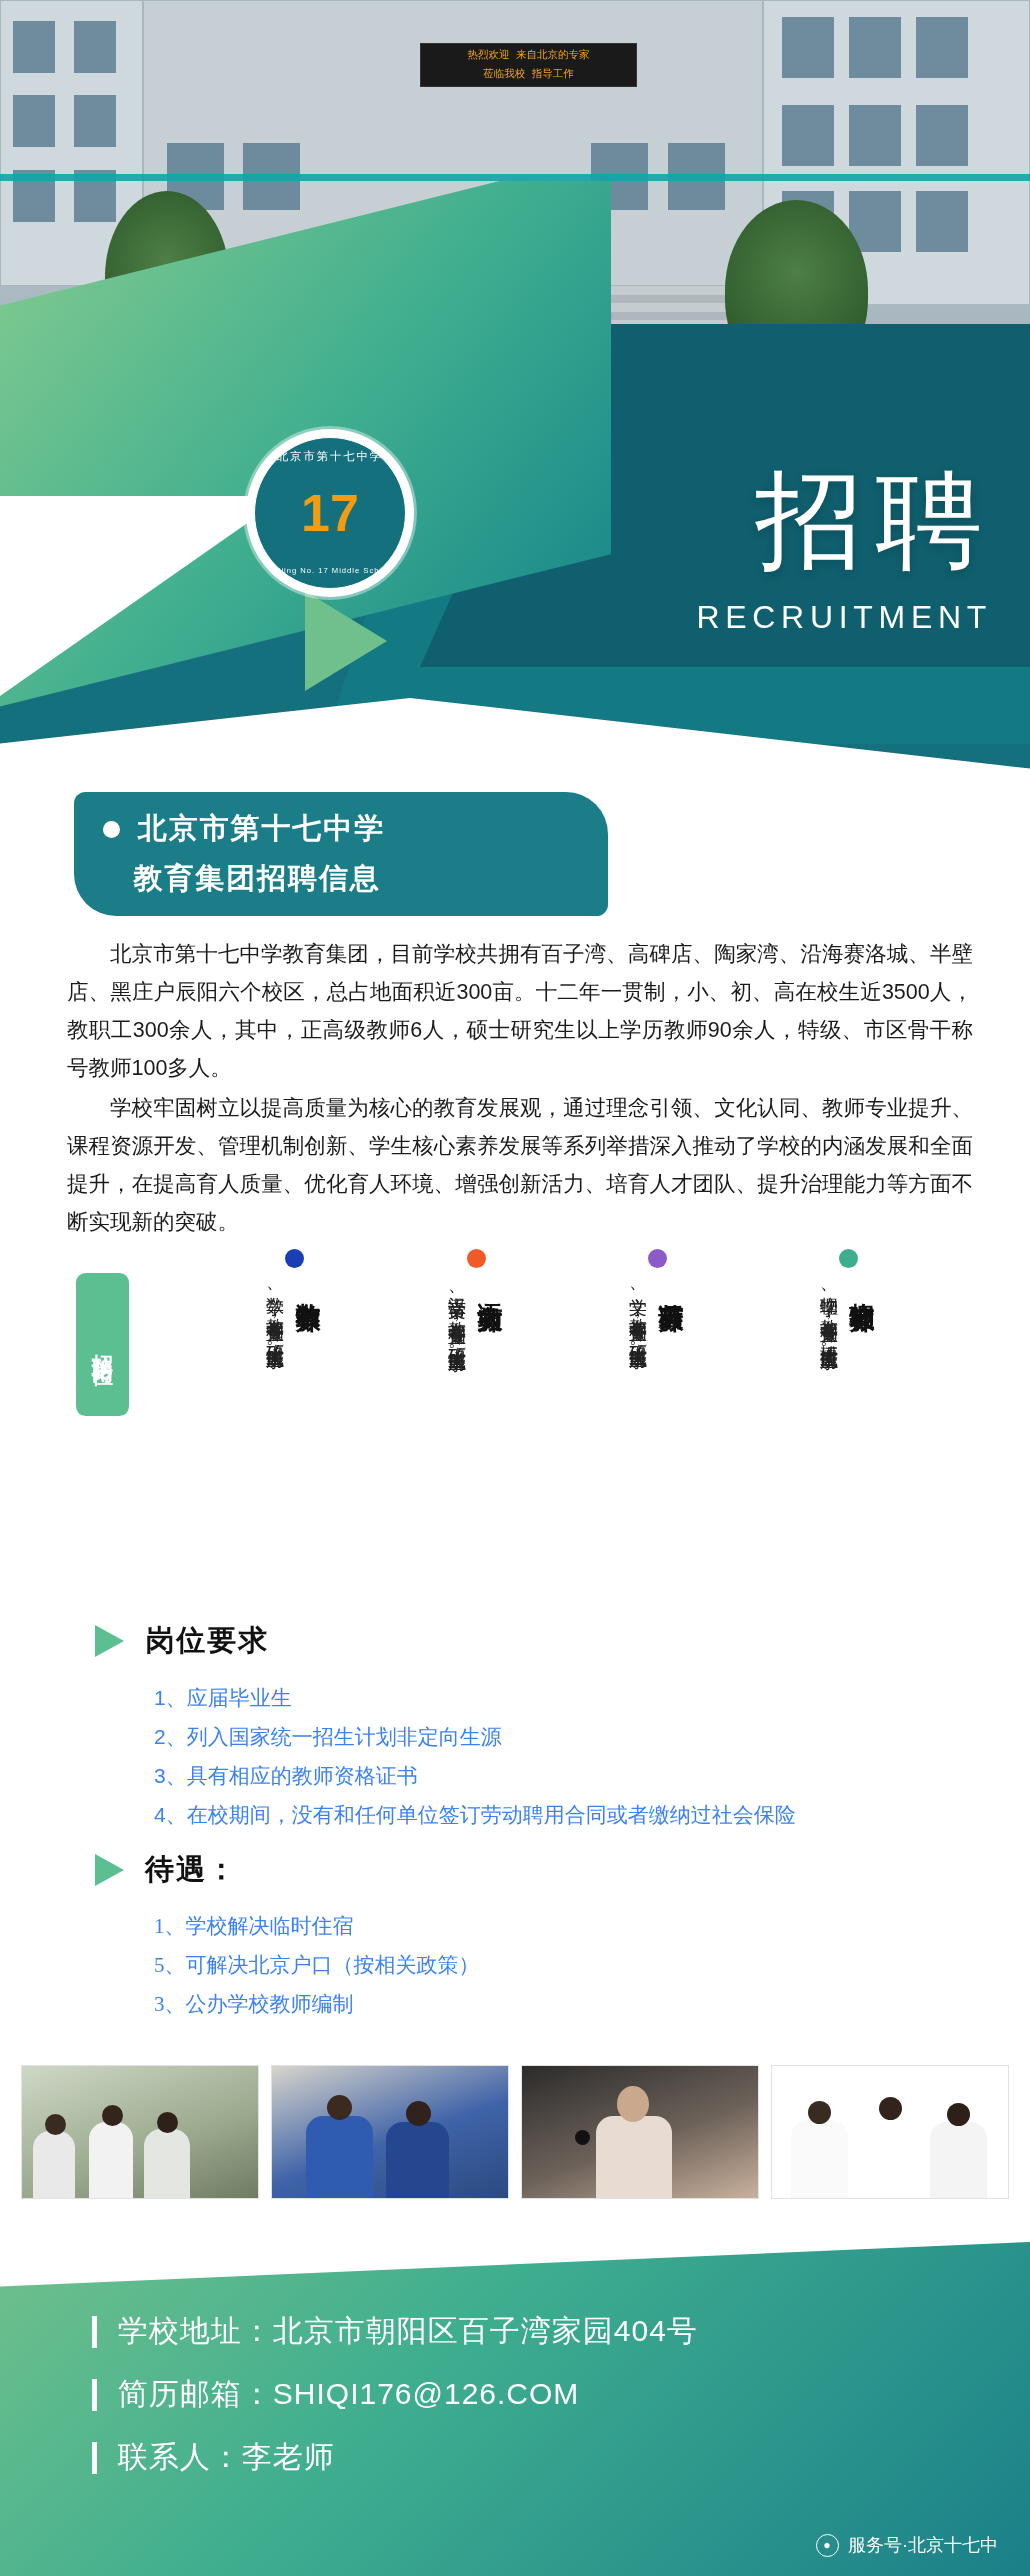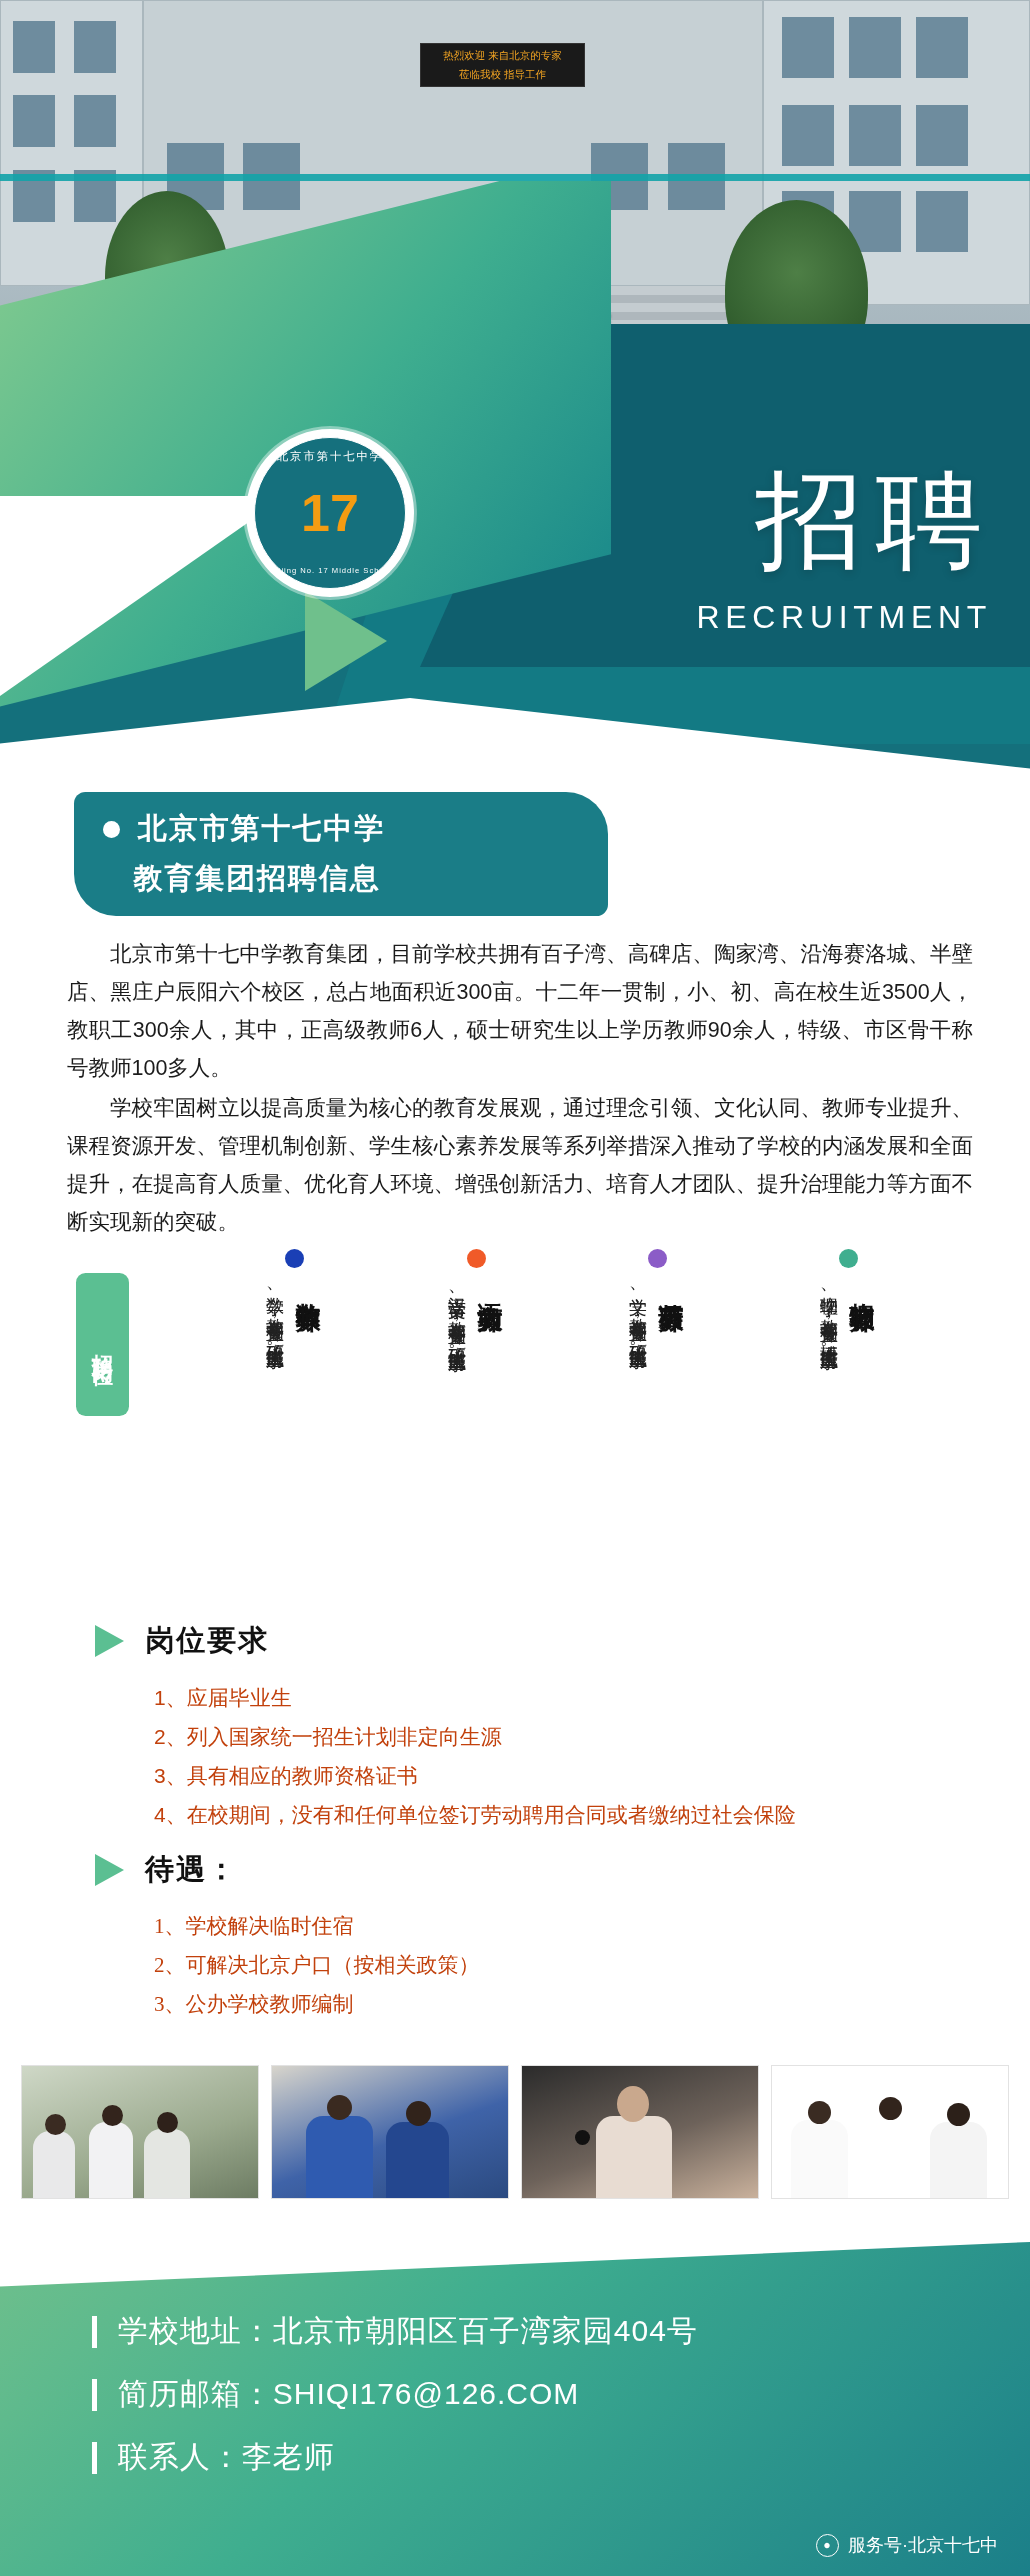--- a/index.html
+++ b/index.html
@@ -54,24 +54,25 @@
     text-shadow: 0 1px 1.9px rgba(0,0,0,.5);
   }
   .school-sign .en {
     display:block;
     font-size: 9.5px;
     letter-spacing: 2.9px;
     color: #d9c48b;
     margin-top: 3.8px;
   }
   .led {
-    position:absolute; left: 420px; top: 43px; width: 165px; height: 44px;
+    position:absolute; left: 420px; top: 43px; width: 217px; height: 44px;
     background:#1a1a1a; border:1.9px solid #333;
     color:#f05a28; font-size:10.5px; line-height:19px; text-align:center;
     padding-top:1.9px;
+    font-family:Liberation Mono, monospace;
   }
   .led span { display:block; color:#f4a522; }
   .tree {
     position:absolute; bottom:0;
     background: radial-gradient(circle at 50% 40%, #4e7f46 0%, #2f5b2c 70%, #274d25 100%);
     border-radius: 50% 50% 45% 45%;
   }
   .teal-stripe {
     position:absolute; left:0; width:1030px; height:6.7px; background:#12a3a8; opacity:.9;
   }
@@ -232,21 +233,21 @@
     border-top: 16px solid transparent;
     border-bottom: 16px solid transparent;
     vertical-align: middle; margin-right:17px;
   }
   .sec .sec-title {
     display:inline-block; font-size:29px; font-weight:bold; color:#111;
     vertical-align: middle; letter-spacing:1.9px;
   }
   .sec ol {
     margin: 17px 0 0 59px; list-style:none;
-    font-size:21px; line-height:39px; color:#c2410c;
+    font-size:21px; line-height:39px; color:#3b82f6;
   }
 
   
   .strip {
     position:absolute; left:21px; top:2065px; width:988px; height:134px;
     display:flex; gap:11.4px;
   }
   .shot {
     flex:1; height:134px; overflow:hidden; position:relative;
     border:1px solid #e2e2e2;
@@ -413,21 +414,21 @@
       <li>3、具有相应的教师资格证书</li>
       <li>4、在校期间，没有和任何单位签订劳动聘用合同或者缴纳过社会保险</li>
     </ol>
   </div>
 
   <div class="sec" style="top:1850px;font-family:Liberation Serif, serif;">
     <span class="arrow"></span>
     <span class="sec-title">待遇：</span>
     <ol>
       <li>1、学校解决临时住宿</li>
-      <li>2、可解决北京户口（按相关政策）</li>
+      <li>5、可解决北京户口（按相关政策）</li>
       <li>3、公办学校教师编制</li>
     </ol>
   </div>
 
   <div class="strip">
     <div class="shot s1">
       <div class="bg"></div>
       <div class="fig" style="left:11.4px;width:42px;height:67px;background:#e9e9ea;"></div>
       <div class="head" style="left:23px;bottom:63px;width:21px;height:21px;background:#3a2b22;"></div>
       <div class="fig" style="left:67px;width:44px;height:76px;background:#f2f2f3;"></div>

